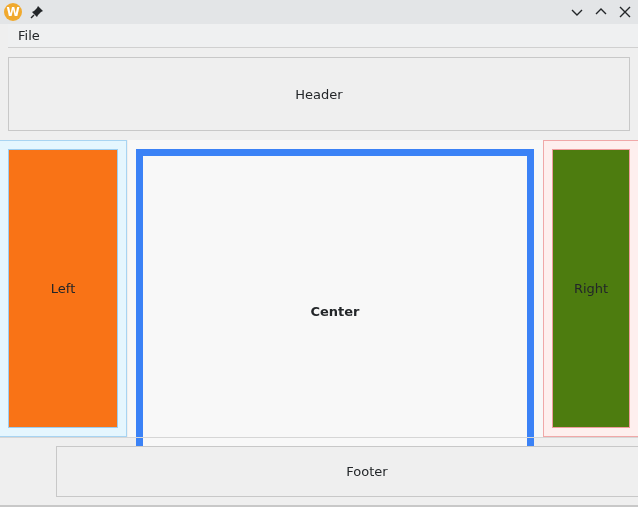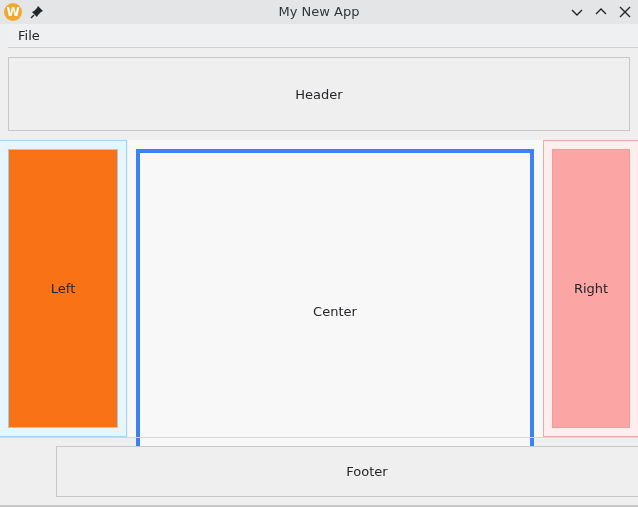--- a/index.html
+++ b/index.html
@@ -11,37 +11,36 @@
   .pin-icon { position:absolute; left:30px; top:5px; width:14px; height:14px; }
   .title { position:absolute; left:0; right:0; top:4px; text-align:center; font-size:13px; color:#31363b; }
   .winbtn { position:absolute; top:5px; width:14px; height:14px; }
   .menubar { position:absolute; left:8px; top:24px; width:638px; height:23px; background:#eff0f1; border-bottom:1px solid #d0d0d0; }
   .menu-file { position:absolute; left:10px; top:4px; font-size:13px; }
   .box { position:absolute; box-sizing:border-box; display:flex; align-items:center; justify-content:center; }
   .header { left:8px; top:57px; width:622px; height:74px; border:1px solid #c8c8c8; background:#efefef; }
   .left-outer { left:0; top:140px; width:127px; height:297px; background:#e5f6fe; border:1px solid #a8d4f2; border-left:none; }
   .left-inner { left:8px; top:149px; width:110px; height:279px; border:1px solid #9ccdf0; background:#f97316; }
   .center-outer { left:128px; top:140px; width:415px; height:297px; background:#f8f8f8; }
-  .center-inner { left:136px; top:149px; width:398px; height:325px; border:4px solid #3b82f6; background:#f8f8f8; }
+  .center-inner { left:136px; top:149px; width:398px; height:325px; border:7px solid #3b82f6; background:#f8f8f8;font-weight:bold; }
   .right-outer { left:543px; top:140px; width:95px; height:297px; background:#feefee; border:1px solid #f0a8a8; border-right:none; }
-  .right-inner { left:552px; top:149px; width:78px; height:279px; border:1px solid #ef9c9c; background:#fca5a5; }
+  .right-inner { left:552px; top:149px; width:78px; height:279px; border:1px solid #ef9c9c; background:#4d7c0f; }
   .footer { left:8px; top:446px; width:622px; height:51px; border:1px solid #c8c8c8; background:#efefef;margin-left:48px; }
   .bottom-line { position:absolute; left:0; top:505px; width:638px; height:2px; background:#c8c8c8; }
   .mid-bottom { position:absolute; left:0; top:437px; width:638px; height:1px; background:#d6d6d6; }
 </style>
 </head>
 <body>
 
 <div class="titlebar">
   <div class="app-icon">W</div>
   <svg class="pin-icon" viewBox="0 0 14 14">
     <path d="M8 1 L13 6 L11 7 L8 10 L7 12 L2 7 L4 6 L7 3 Z" fill="#232629"></path>
     <path d="M4 10 L1 13" stroke="#232629" stroke-width="1.5"></path>
   </svg>
-  <div class="title">My New App</div>
   <svg class="winbtn" style="left:570px" viewBox="0 0 14 14">
     <path d="M2 5 L7 10 L12 5" stroke="#232629" stroke-width="1.4" fill="none"></path>
   </svg>
   <svg class="winbtn" style="left:594px" viewBox="0 0 14 14">
     <path d="M2 9 L7 4 L12 9" stroke="#232629" stroke-width="1.4" fill="none"></path>
   </svg>
   <svg class="winbtn" style="left:618px" viewBox="0 0 14 14">
     <path d="M2 2 L12 12 M12 2 L2 12" stroke="#232629" stroke-width="1.4"></path>
   </svg>
 </div>

